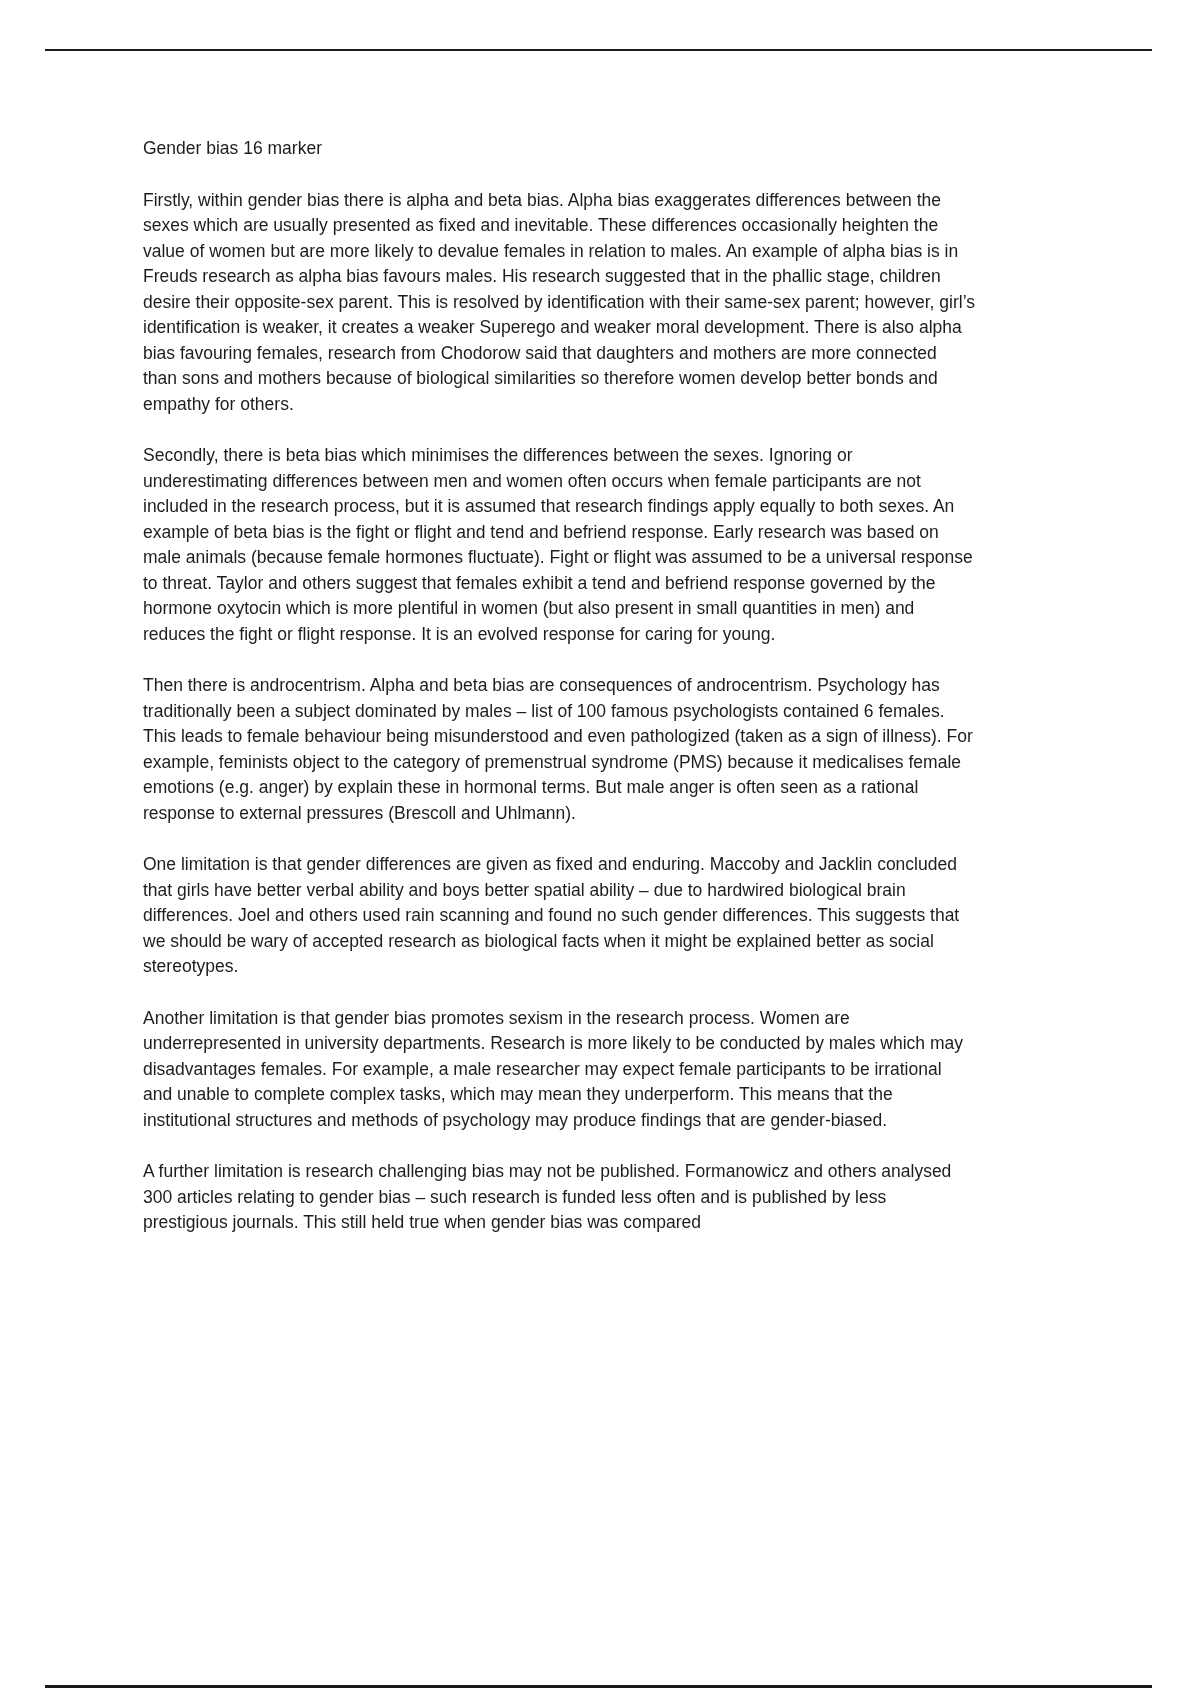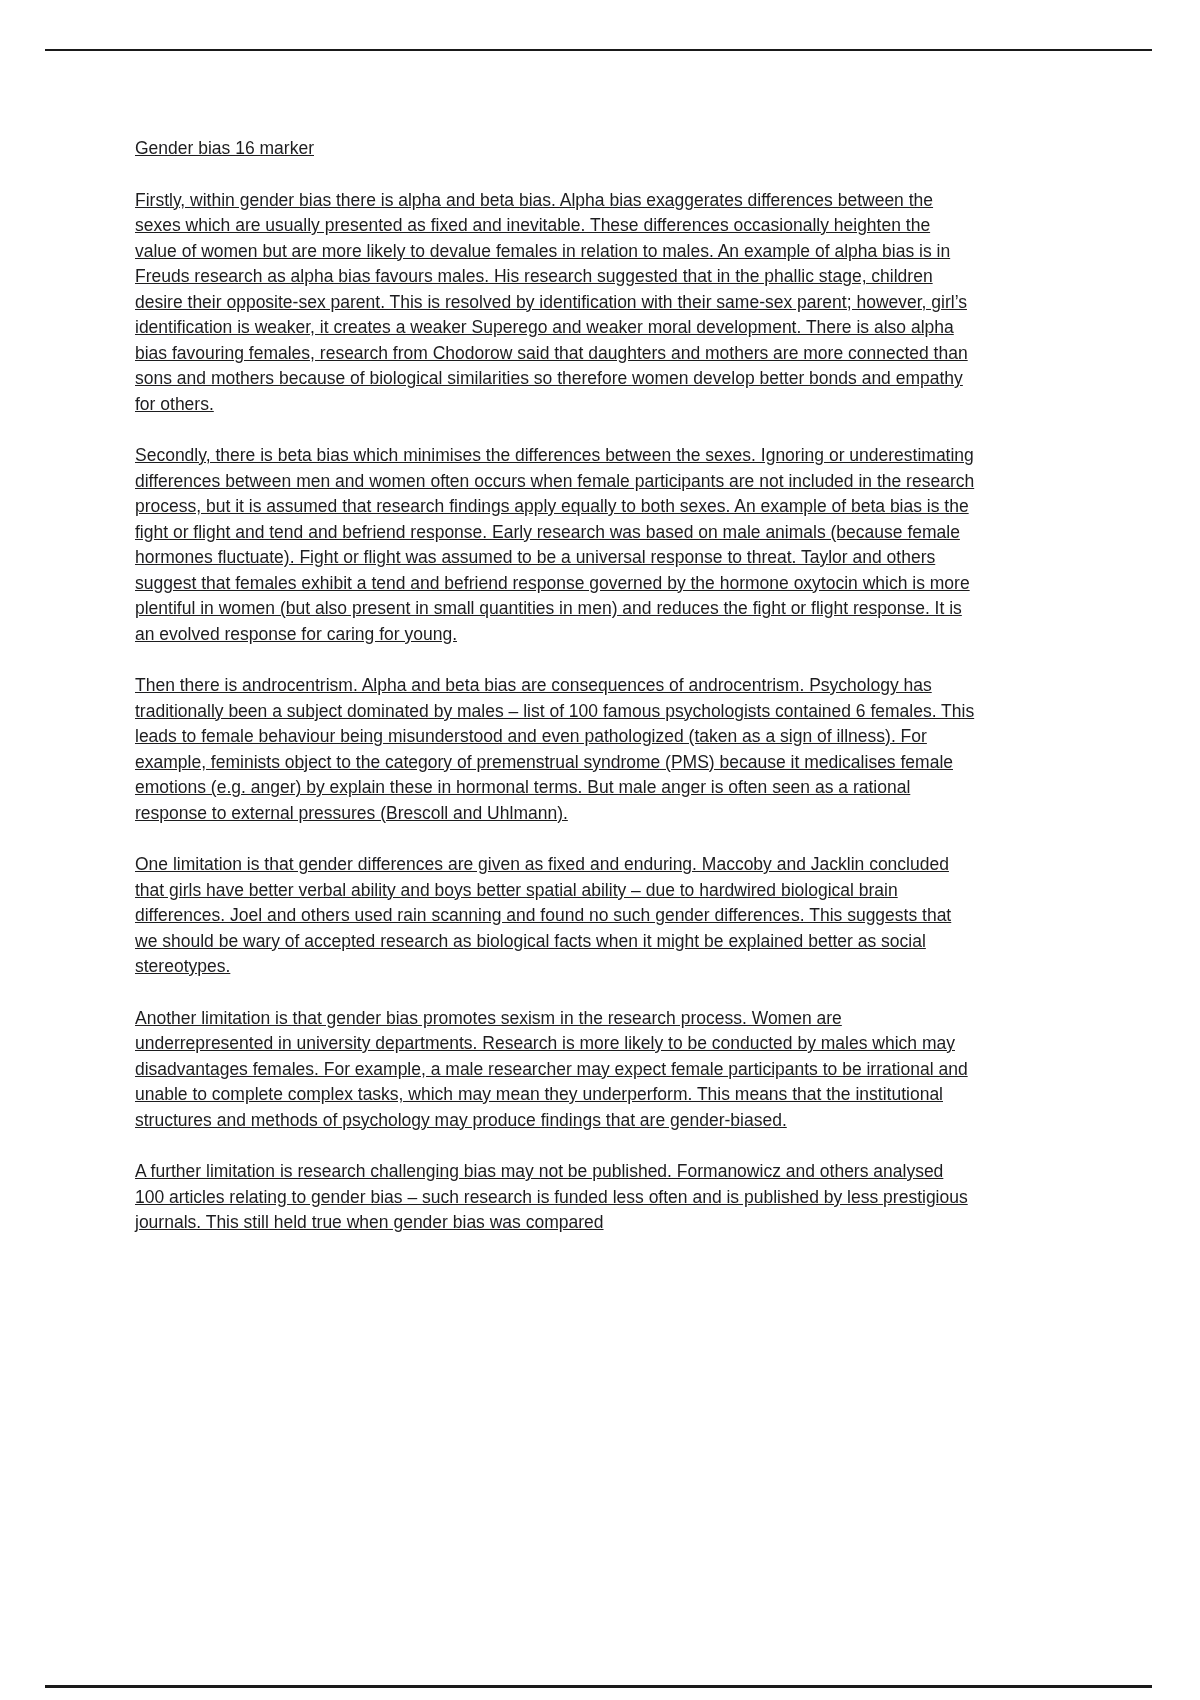--- a/index.html
+++ b/index.html
@@ -29,40 +29,39 @@
   .content {
     position: absolute;
     left: 135px;
     top: 136px;
     width: 840px;
     font-size: 17.5px;
     line-height: 25.5px;
     text-align: left;
   }
   .content p {
-    margin: 0 0 26px 0;
+    margin: 0 0 26px 8px;
     font-weight: normal;
-    text-decoration: underline;
   }
   .title {
     font-weight: normal;
   }
 </style>
 </head>
 <body>
 
 <div class="page">
 
   <div class="rule rule-top"></div>
 
   <div class="content">
     <p class="title">Gender bias 16 marker</p>
     <p>Firstly, within gender bias there is alpha and beta bias. Alpha bias exaggerates differences between the sexes which are usually presented as fixed and inevitable. These differences occasionally heighten the value of women but are more likely to devalue females in relation to males. An example of alpha bias is in Freuds research as alpha bias favours males. His research suggested that in the phallic stage, children desire their opposite-sex parent. This is resolved by identification with their same-sex parent; however, girl’s identification is weaker, it creates a weaker Superego and weaker moral development. There is also alpha bias favouring females, research from Chodorow said that daughters and mothers are more connected than sons and mothers because of biological similarities so therefore women develop better bonds and empathy for others.</p>
     <p>Secondly, there is beta bias which minimises the differences between the sexes. Ignoring or underestimating differences between men and women often occurs when female participants are not included in the research process, but it is assumed that research findings apply equally to both sexes. An example of beta bias is the fight or flight and tend and befriend response. Early research was based on male animals (because female hormones fluctuate). Fight or flight was assumed to be a universal response to threat. Taylor and others suggest that females exhibit a tend and befriend response governed by the hormone oxytocin which is more plentiful in women (but also present in small quantities in men) and reduces the fight or flight response. It is an evolved response for caring for young.</p>
     <p>Then there is androcentrism. Alpha and beta bias are consequences of androcentrism. Psychology has traditionally been a subject dominated by males – list of 100 famous psychologists contained 6 females. This leads to female behaviour being misunderstood and even pathologized (taken as a sign of illness). For example, feminists object to the category of premenstrual syndrome (PMS) because it medicalises female emotions (e.g. anger) by explain these in hormonal terms. But male anger is often seen as a rational response to external pressures (Brescoll and Uhlmann).</p>
     <p>One limitation is that gender differences are given as fixed and enduring. Maccoby and Jacklin concluded that girls have better verbal ability and boys better spatial ability – due to hardwired biological brain differences. Joel and others used rain scanning and found no such gender differences. This suggests that we should be wary of accepted research as biological facts when it might be explained better as social stereotypes.</p>
     <p>Another limitation is that gender bias promotes sexism in the research process. Women are underrepresented in university departments. Research is more likely to be conducted by males which may disadvantages females. For example, a male researcher may expect female participants to be irrational and unable to complete complex tasks, which may mean they underperform. This means that the institutional structures and methods of psychology may produce findings that are gender-biased.</p>
-    <p>A further limitation is research challenging bias may not be published. Formanowicz and others analysed 100 articles relating to gender bias – such research is funded less often and is published by less prestigious journals. This still held true when gender bias was compared</p>
+    <p>A further limitation is research challenging bias may not be published. Formanowicz and others analysed 300 articles relating to gender bias – such research is funded less often and is published by less prestigious journals. This still held true when gender bias was compared</p>
   </div>
 
   <div class="rule rule-bottom"></div>
 
 </div>
 
 </body></html>

